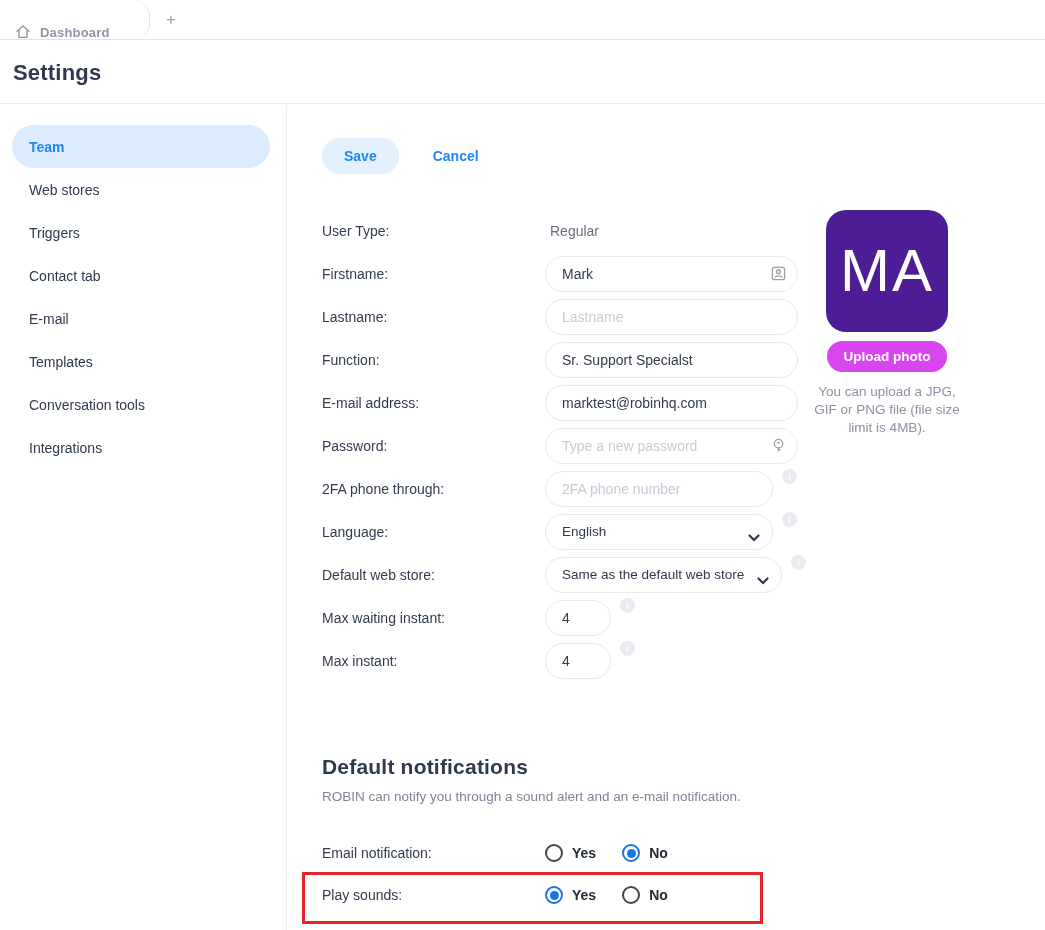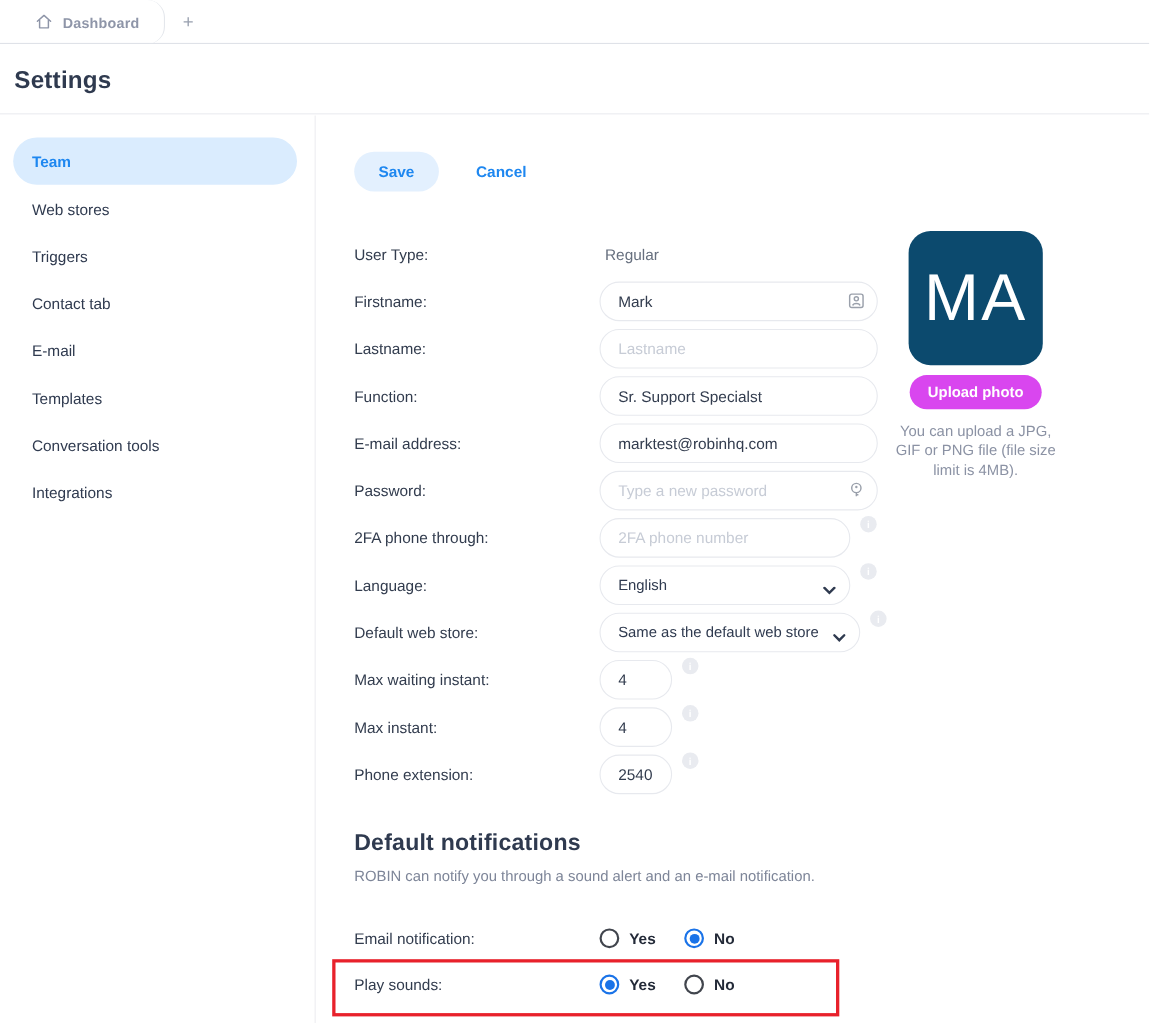--- a/index.html
+++ b/index.html
@@ -3,21 +3,21 @@
 <meta charset="utf-8">
 <style>
   * { margin:0; padding:0; box-sizing:border-box; }
   html,body { background:#fff; }
   body { font-family:"Liberation Sans", sans-serif; }
   .page { position:relative; width:1045px; height:930px; background:#fff; overflow:hidden; }
 
   
   .tabbar { position:absolute; top:0; left:0; width:100%; height:40px; border-bottom:1px solid #dfe2e8; background:#fff; }
   .tab { position:absolute; left:0; top:0; width:150px; height:40px; border-right:1px solid #e4e7ec;
-         display:flex; align-items:center; gap:9px; padding-left:32px; cursor:pointer;border-radius:16px; }
+         display:flex; align-items:flex-end; gap:9px; padding-left:15px; cursor:pointer;border-radius:16px; }
   .tab-label { color:#8e95a8; font-size:13px; font-weight:bold; letter-spacing:.2px; }
   .newtab { position:absolute; left:150px; top:0; width:42px; height:40px; display:flex; align-items:center;
             justify-content:center; color:#9aa1b0; font-size:17px; cursor:pointer; }
 
   
   .page-header { position:absolute; top:40px; left:0; width:100%; height:64px; border-bottom:1px solid #eaecef; }
   .page-title { position:absolute; left:13px; top:20px; font-size:22px; font-weight:bold; color:#2f3a4f; letter-spacing:.2px; }
 
   
   .sidebar { position:absolute; top:105px; left:0; width:287px; bottom:0; border-right:1px solid #ededf1; padding-top:20px; }
@@ -56,21 +56,21 @@
   .chevron { width:12px; height:8px; flex:none; }
 
   .embedded-icon { position:absolute; right:12px; top:10px; width:15px; height:15px; }
 
   .info-icon { width:15px; height:15px; border-radius:50%; background:#e9ebf0; color:#fff; font-size:9px;
                font-weight:bold; display:flex; align-items:center; justify-content:center;
                margin-left:9px; align-self:flex-start; margin-top:2px; font-style:normal; }
 
   
   .avatar-col { position:absolute; left:538px; top:106px; width:122px; text-align:center; }
-  .avatar { width:122px; height:122px; background:#0c4a6e; border-radius:20px; color:#fff;
+  .avatar { width:122px; height:122px; background:#4c1d95; border-radius:20px; color:#fff;
             font-size:60px; line-height:122px; text-align:center; letter-spacing:2px; }
   .btn-upload { margin-top:9px; width:120px; height:31px; border:none; border-radius:16px; background:#d946ef;
                 color:#fff; font-weight:bold; font-size:13.5px; cursor:pointer; font-family:inherit; }
   .upload-note { margin-top:11px; width:160px; margin-left:-19px; color:#8b92a4; font-size:13.5px;
                  line-height:1.34; text-align:center; }
 
   
   .notify { position:absolute; left:34px; top:651px; width:520px; }
   .notify-title { font-size:21px; font-weight:bold; color:#2f3a4f; letter-spacing:.2px; }
   .notify-desc { margin-top:10px; font-size:13.5px; color:#7d8598; }
@@ -215,25 +215,20 @@
         <input class="tinput short" value="4" style="">
         <i class="info-icon">i</i>
       </div>
 
       <div class="row">
         <div class="row-label">Max instant:</div>
         <input class="tinput short" value="4" style="">
         <i class="info-icon">i</i>
       </div>
 
-      <div class="row">
-        <div class="row-label">Phone extension:</div>
-        <input class="tinput short" value="2540" style="">
-        <i class="info-icon">i</i>
-      </div>
 
     </div>
 
     <div class="avatar-col">
       <div class="avatar">MA</div>
       <button class="btn-upload">Upload photo</button>
       <div class="upload-note">You can upload a JPG, GIF or PNG file (file size limit is 4MB).</div>
     </div>
 
     <div class="notify" style="position:absolute;">

